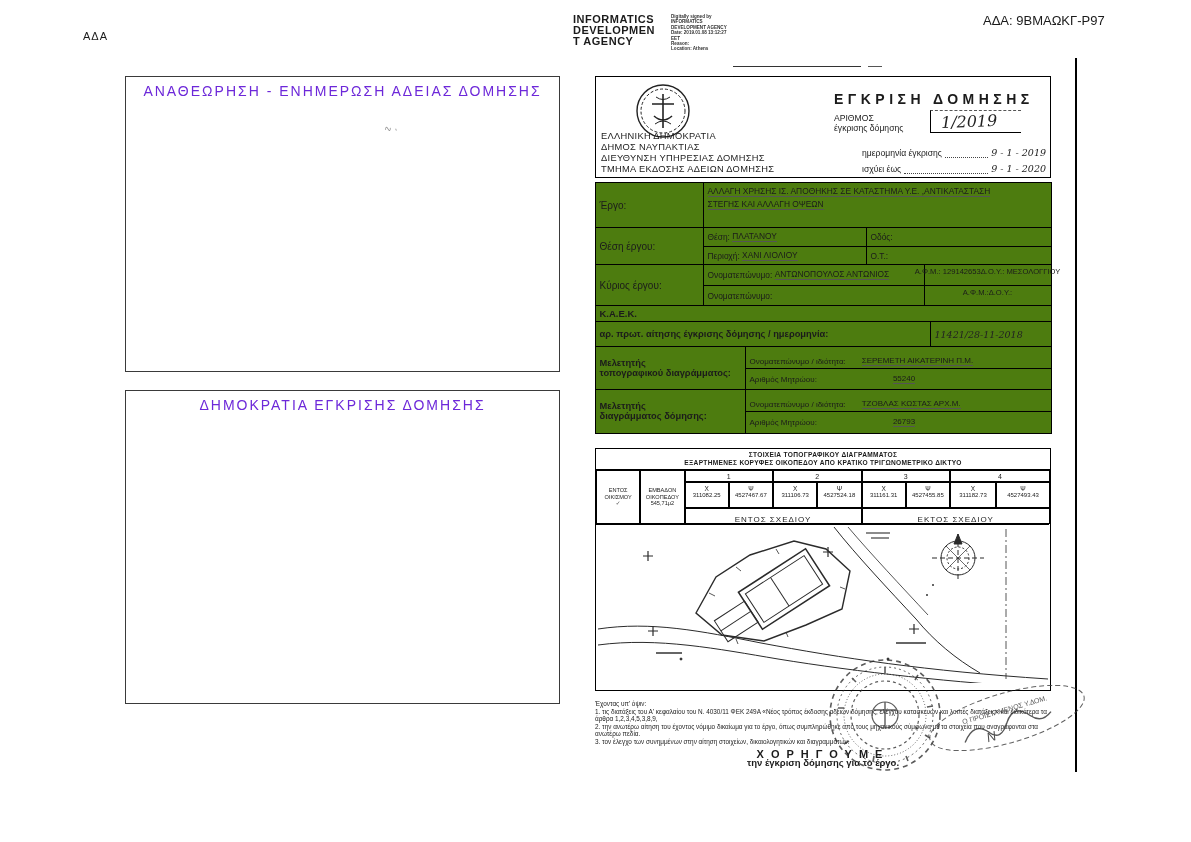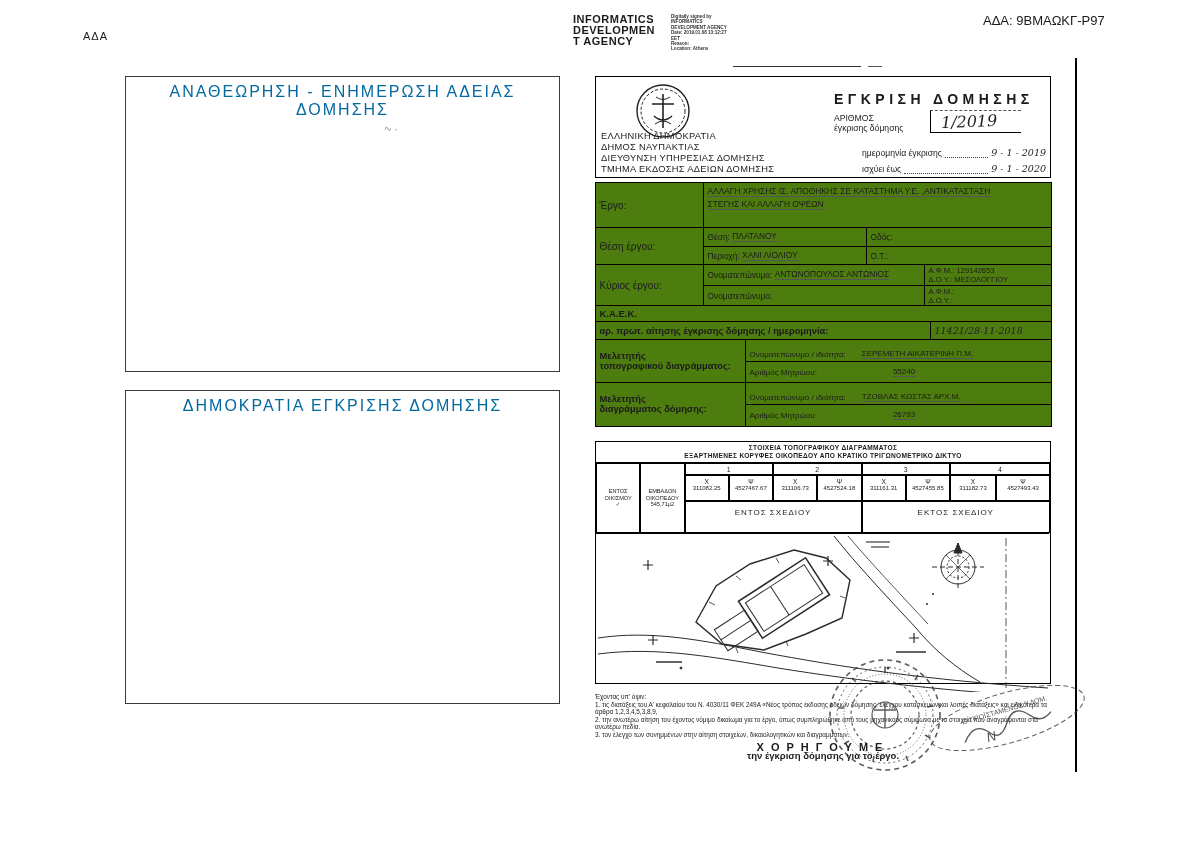--- a/index.html
+++ b/index.html
@@ -12,21 +12,21 @@
   .ada-right{left:983px;top:13px;font-size:13px;}
   .ids{left:573px;top:14px;display:flex;gap:16px;}
   .ids-name{font-size:11px;font-weight:bold;line-height:11px;letter-spacing:.5px;}
   .ids-details{font-size:4.6px;line-height:5.4px;color:#333;font-weight:bold;}
   .stray-line{left:733px;top:66px;width:128px;height:1px;background:#333;}
   .stray-dash{left:868px;top:66px;width:14px;height:1px;background:#555;}
   .vrule{left:1075px;top:58px;width:2px;height:714px;background:#000;}
 
   
   .revbox{border:1px solid #3a3a3a;}
-  .revbox .rtitle{text-align:center;margin-top:6px;font-size:16px;letter-spacing:2px;color:#0369a1;}
+  .revbox .rtitle{text-align:center;margin-top:6px;font-size:14px;letter-spacing:2px;color:#6d28d9;}
   .rev1{left:125px;top:76px;width:433px;height:294px;}
   .rev2{left:125px;top:390px;width:433px;height:312px;}
   .scribble{position:absolute;left:258px;top:46px;color:#888;font-size:9px;transform:rotate(-14deg);}
 
   
   .form{left:595px;top:76px;width:456px;}
   .box{border:1.5px solid #000;box-sizing:border-box;background:#fff;}
   .hdr{position:relative;height:102px;}
   .emblem{position:absolute;left:38px;top:5px;}
   .authority{position:absolute;left:5px;top:54px;font-size:9.3px;line-height:11px;letter-spacing:.3px;}
@@ -44,43 +44,43 @@
 
   .sect{margin-top:-1px;display:grid;font-size:9px;}
   .sect > div{border:1px solid #000;margin:-0.5px;padding:2px 4px;box-sizing:border-box;position:relative;background:#4d7c0f;}
   .lblcell{font-size:10px;display:flex;align-items:center;}
   .u{border-bottom:1px solid #555;}
   .row-ergo{grid-template-columns:108px 1fr;height:46px;margin-top:4px;}
   .ergo-val{font-size:8.4px;line-height:13px;padding-top:4px;}
   .row-thesi{grid-template-columns:108px 1fr 185px;grid-auto-rows:19px;}
   .small-val{font-size:8.4px;display:flex;align-items:center;}
   .row-kyrios{grid-template-columns:108px 1fr 127px;grid-auto-rows:21px;}
-  .afm{font-size:7.6px;line-height:9px;display:flex;flex-direction:column;justify-content:center;}
+  .afm{font-size:7.6px;line-height:9px;display:flex;flex-direction:row;justify-content:center;}
   .row-kaek{grid-template-columns:1fr;height:17px;}
   .kaek{font-weight:bold;font-size:9.5px;}
-  .row-prot{grid-template-columns:1fr 121px;height:19px;}
+  .row-prot{grid-template-columns:1fr 121px;height:26px;}
   .prot-lbl{font-weight:bold;font-size:9.3px;display:flex;align-items:center;}
   .prot-val{display:flex;align-items:center;}
   .prot-val .hand{font-size:9.5px;}
   .row-mel{grid-template-columns:150px 1fr;grid-auto-rows:22px;}
   .mel-lbl{font-weight:bold;font-size:9.3px;line-height:10.5px;display:flex;flex-direction:column;justify-content:center;}
   .mel-name{font-size:8px;display:flex;align-items:flex-end;gap:16px;}
   .mel-reg{font-size:8px;display:flex;align-items:center;}
   .mel-reg .regval{margin-left:76px;}
 
   
   .survey{margin-top:15px;height:243px;position:relative;}
   .survey-title{text-align:center;font-size:6.6px;font-weight:bold;line-height:8px;padding-top:2px;letter-spacing:.3px;}
   .coord{display:grid;grid-template-columns:repeat(8,1fr) 46px 54px;margin-top:2px;
          border-top:1px solid #000;}
   .coord div{border:0.5px solid #000;box-sizing:border-box;text-align:center;background:#fff;}
   .cnum{grid-column:span 2;font-size:7px;height:12px;line-height:12px;}
   .cval{height:26px;font-size:6px;line-height:7px;padding-top:2px;}
   .cval .hdrletter{display:block;font-size:6.5px;}
-  .czone{grid-column:span 4;height:32px;font-size:8px;line-height:22px;letter-spacing:1px;}
+  .czone{grid-column:span 4;height:16px;font-size:8px;line-height:22px;letter-spacing:1px;}
   .cbox{grid-row:1 / span 3;font-size:5.6px;line-height:6.5px;display:flex;flex-direction:column;justify-content:center;}
   .plan{border-top:1px solid #000;}
 
   
   .notes{margin-top:9px;font-size:6.4px;line-height:7.6px;width:456px;}
   .grant-title{text-align:center;font-weight:bold;font-size:11px;letter-spacing:7px;margin-top:5px;}
   .grant-sub{text-align:center;font-weight:bold;font-size:9.5px;margin-top:1px;}
 
   
   .stamp-round{left:826px;top:656px;}

